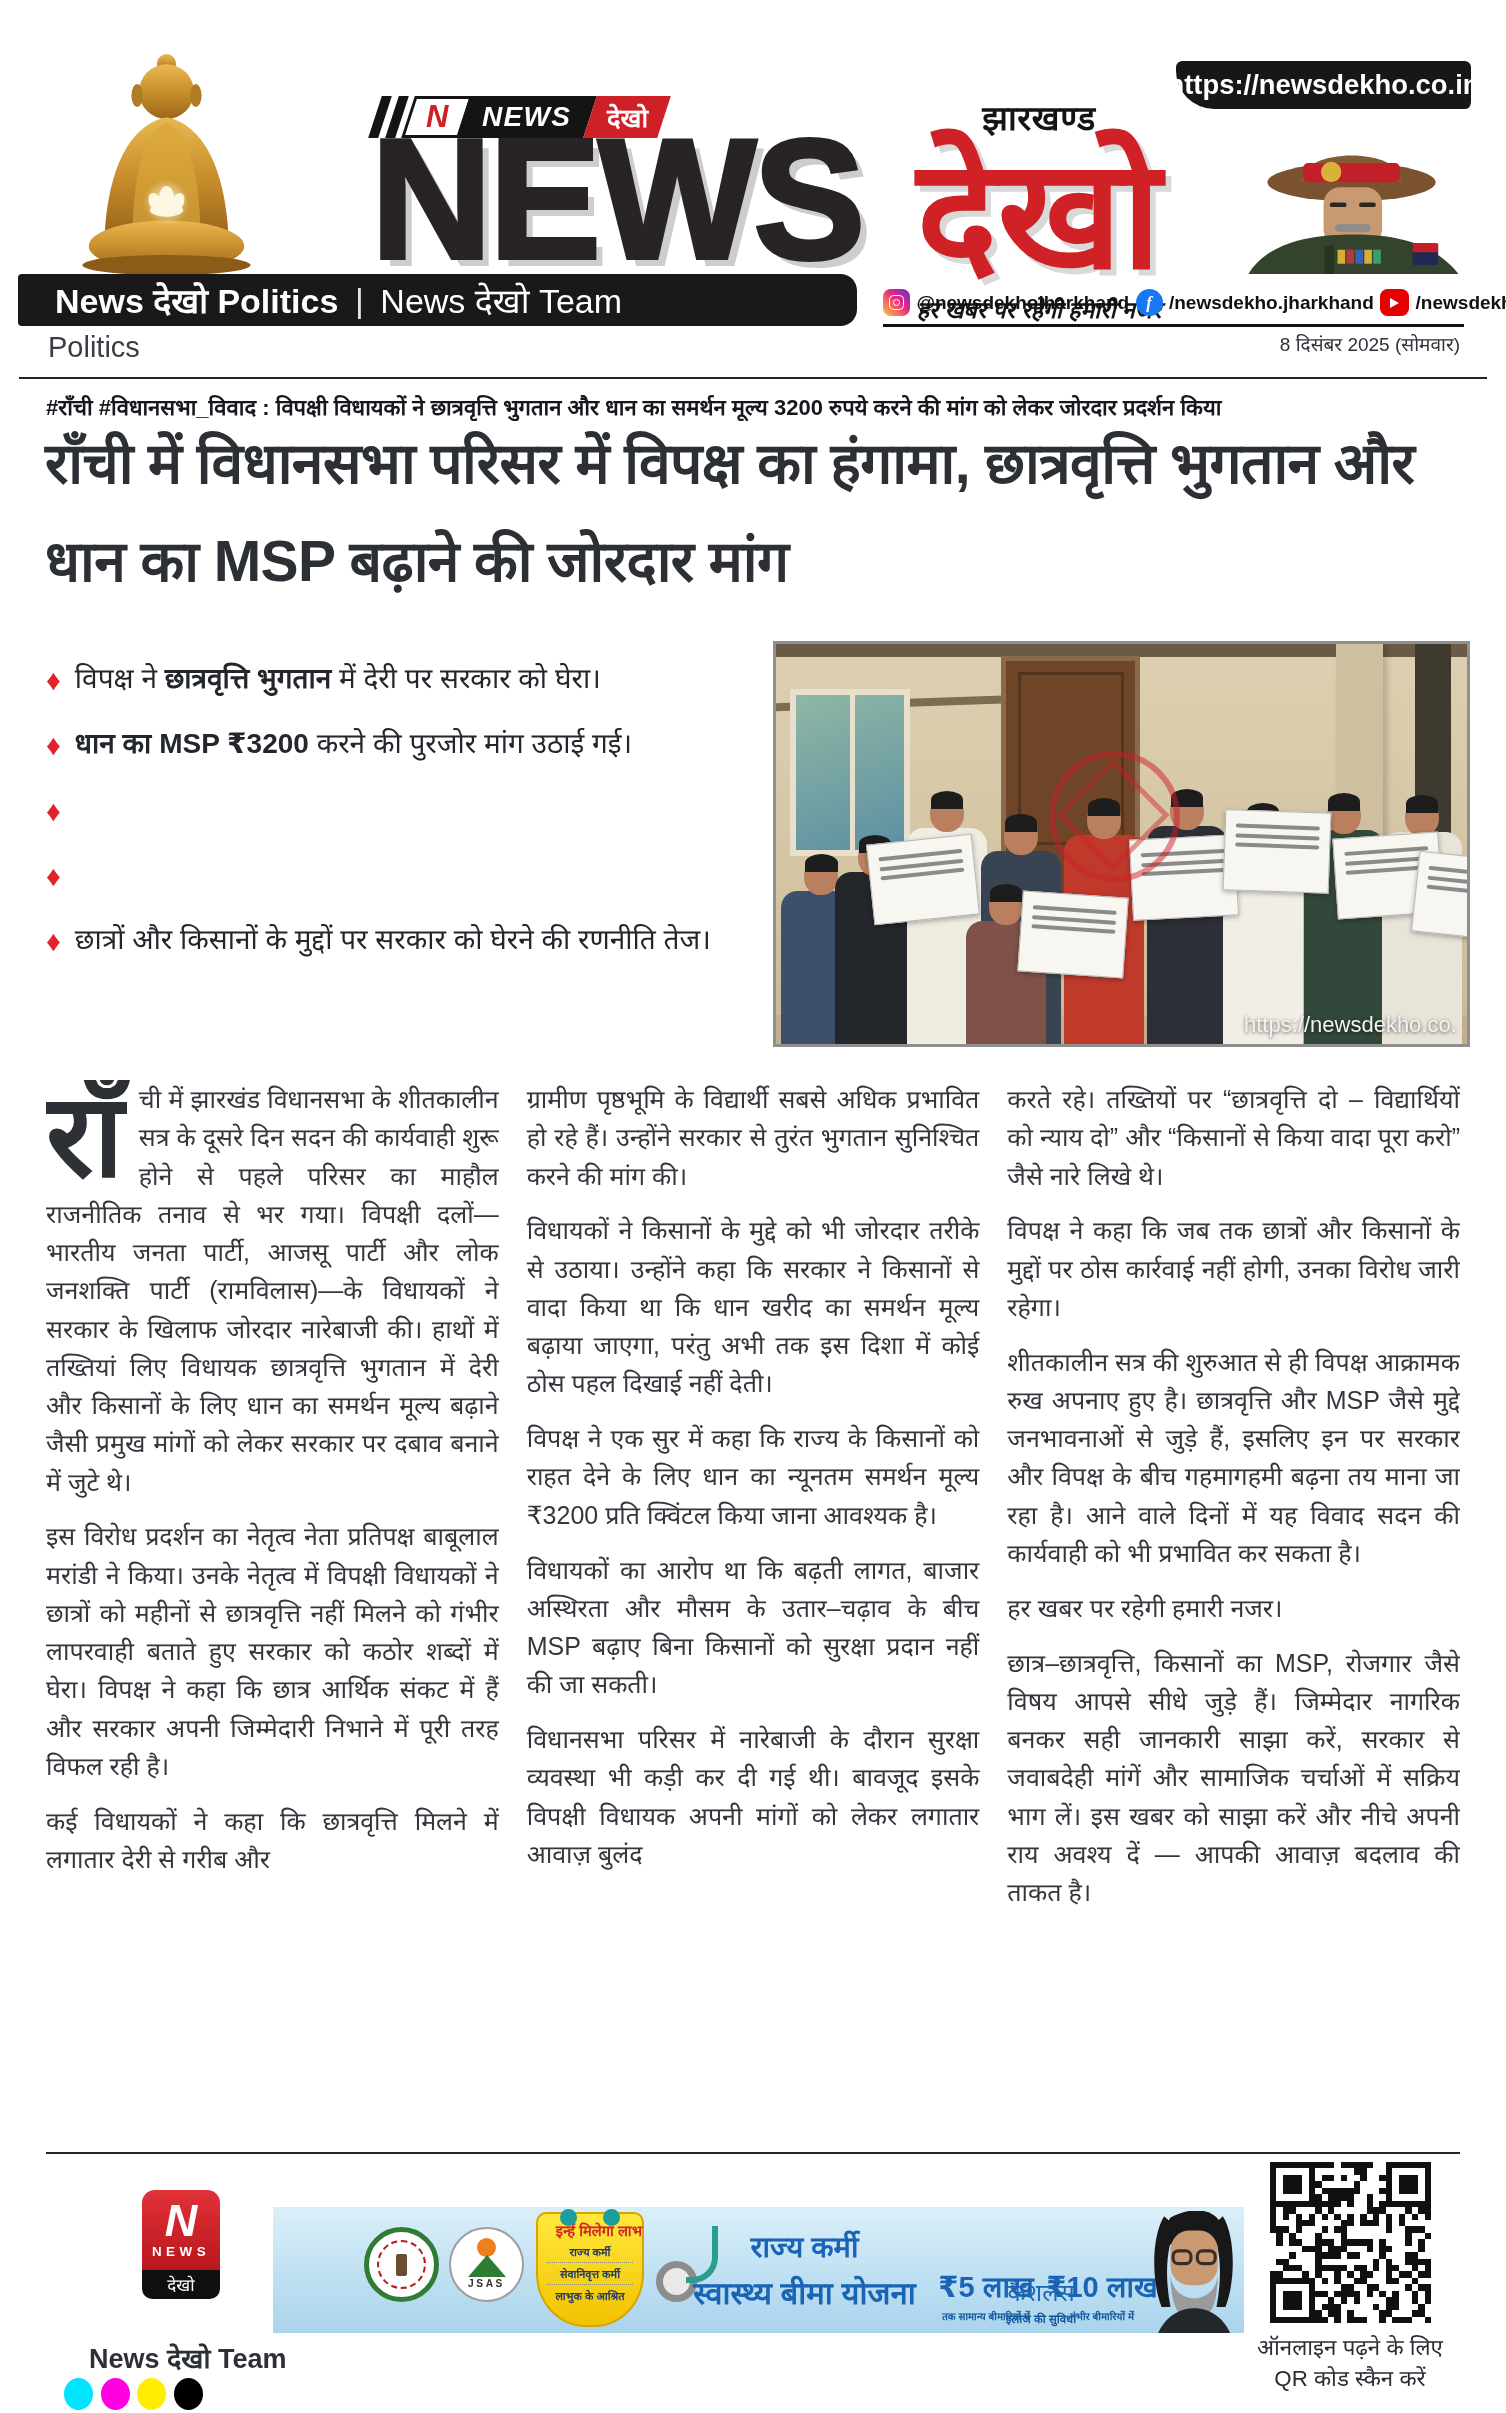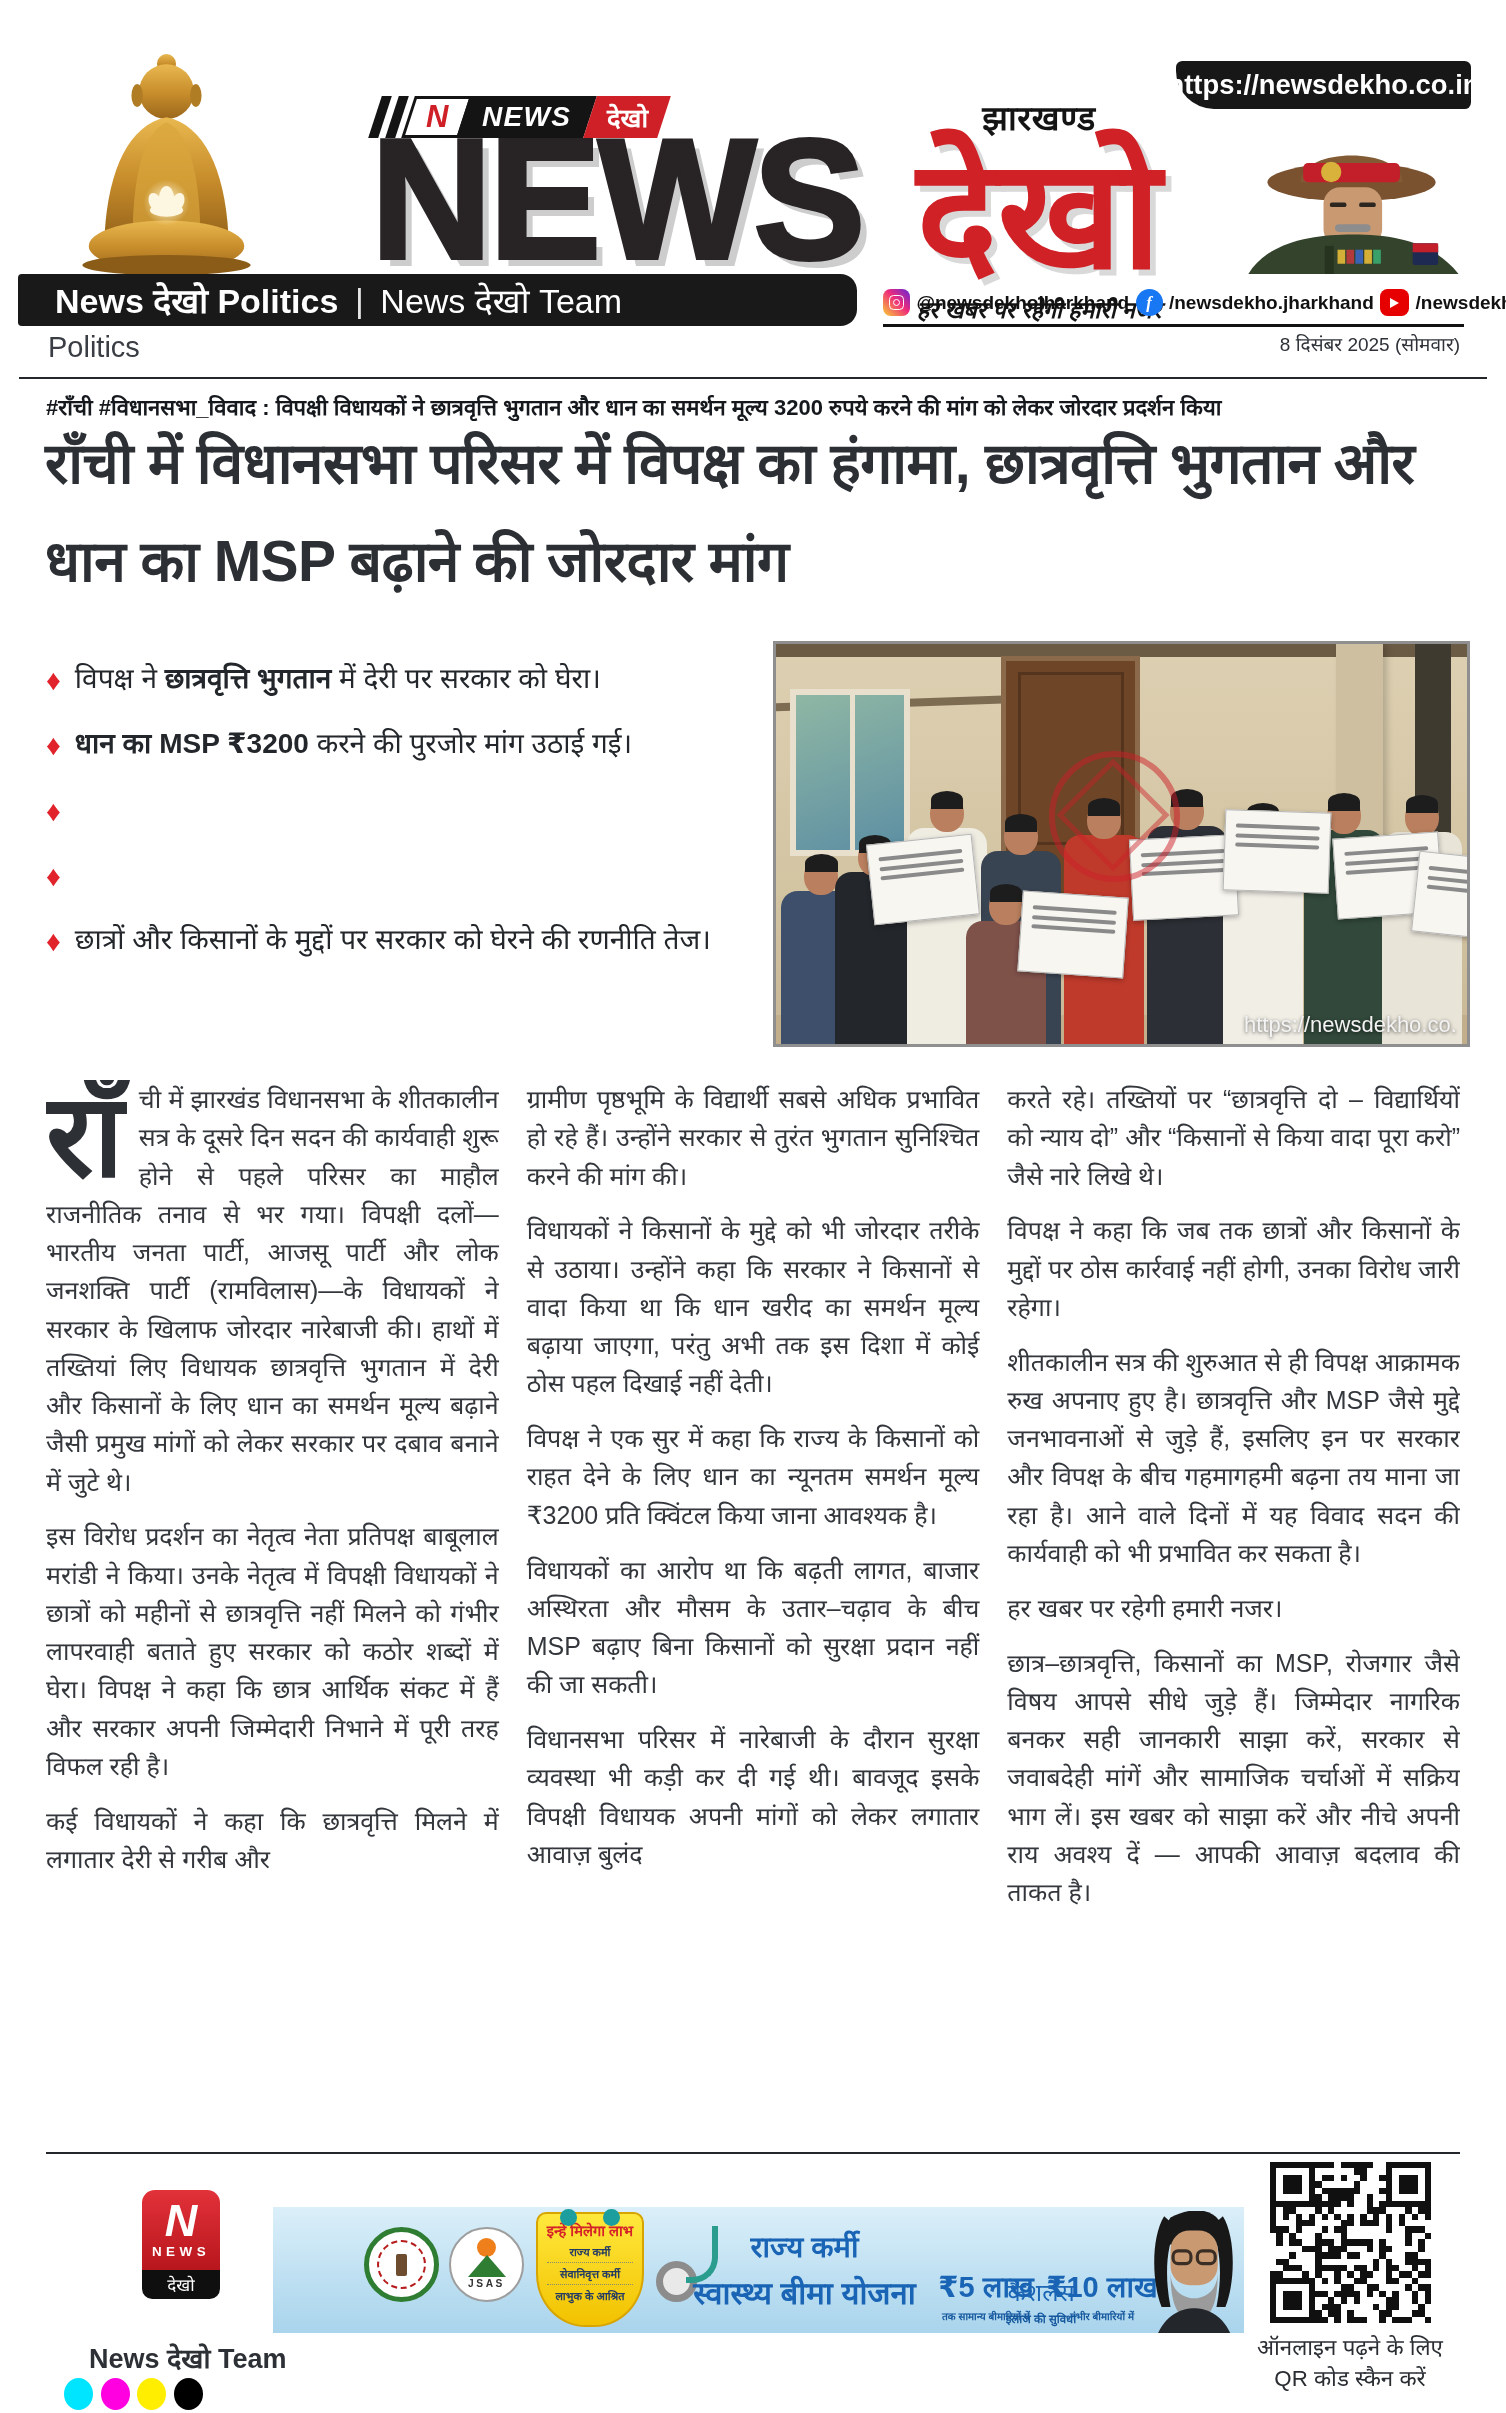--- a/index.html
+++ b/index.html
@@ -110,21 +110,21 @@
   .jsas{position:absolute;left:176px;top:20.4px;width:75px;height:75px;border-radius:50%;background:#fff;
         border:2.6px solid #9e9e9e;box-sizing:border-box;text-align:center;}
   .jsas .hd{width:19px;height:19px;border-radius:50%;background:#ef7f1a;margin:9px auto 0;}
   .jsas .lf{width:0;height:0;margin:-2.6px auto 0;border-left:19px solid transparent;border-right:19px solid transparent;border-bottom:22px solid #2e7d32;}
   .jsas .tx{font-size:10.2px;font-weight:bold;color:#333;letter-spacing:2.6px;margin-top:1.3px;}
   .shield{position:absolute;left:263px;top:5.1px;width:108px;height:115px;text-align:center;
           background:linear-gradient(#ffe83c,#f2c200);border:2.6px solid #d7a400;box-sizing:border-box;
           border-radius:10.2px 10.2px 46% 46%;padding-top:6.4px;}
   .shield::before,.shield::after{content:"";position:absolute;top:-5.1px;width:16.6px;height:16.6px;border-radius:50%;background:#1d9e9e;}
   .shield::before{left:22px;} .shield::after{right:22px;}
-  .shield .t{color:#d5232a;font-weight:bold;font-size:14.7px;}
+  .shield .t{color:#d5232a;font-weight:bold;font-size:14.7px;text-align:right;}
   .shield .l{font-size:11px;color:#243b63;font-weight:bold;padding:3.2px 0;border-bottom:1.3px dotted #8d8d6a;margin:0 9px;}
   .steth{position:absolute;left:383px;top:54px;width:41px;height:41px;border:7.7px solid #8c8c8c;border-radius:50%;box-sizing:border-box;background:#e9e9e9;}
   .steth::after{content:"";position:absolute;left:23px;top:-42px;width:25.5px;height:51px;border-right:6.4px solid #2a9d8f;border-bottom:6.4px solid #2a9d8f;border-radius:0 0 25.5px 0;}
   .scheme{position:absolute;left:414px;top:19px;width:235px;text-align:center;color:#1a64b5;font-weight:bold;}
   .scheme .s1{font-size:29px;}
   .scheme .s2{font-size:31px;margin-top:6.4px;}
   .amt{position:absolute;top:15.3px;width:112px;text-align:center;color:#1a64b5;}
   .amt .v{font-size:29px;font-weight:bold;margin-top:44px;}
   .amt .s{font-size:10.2px;font-weight:bold;margin-top:3.8px;color:#15589e;}
   .cash{position:absolute;left:688px;top:68px;width:160px;text-align:center;color:#1a64b5;}

